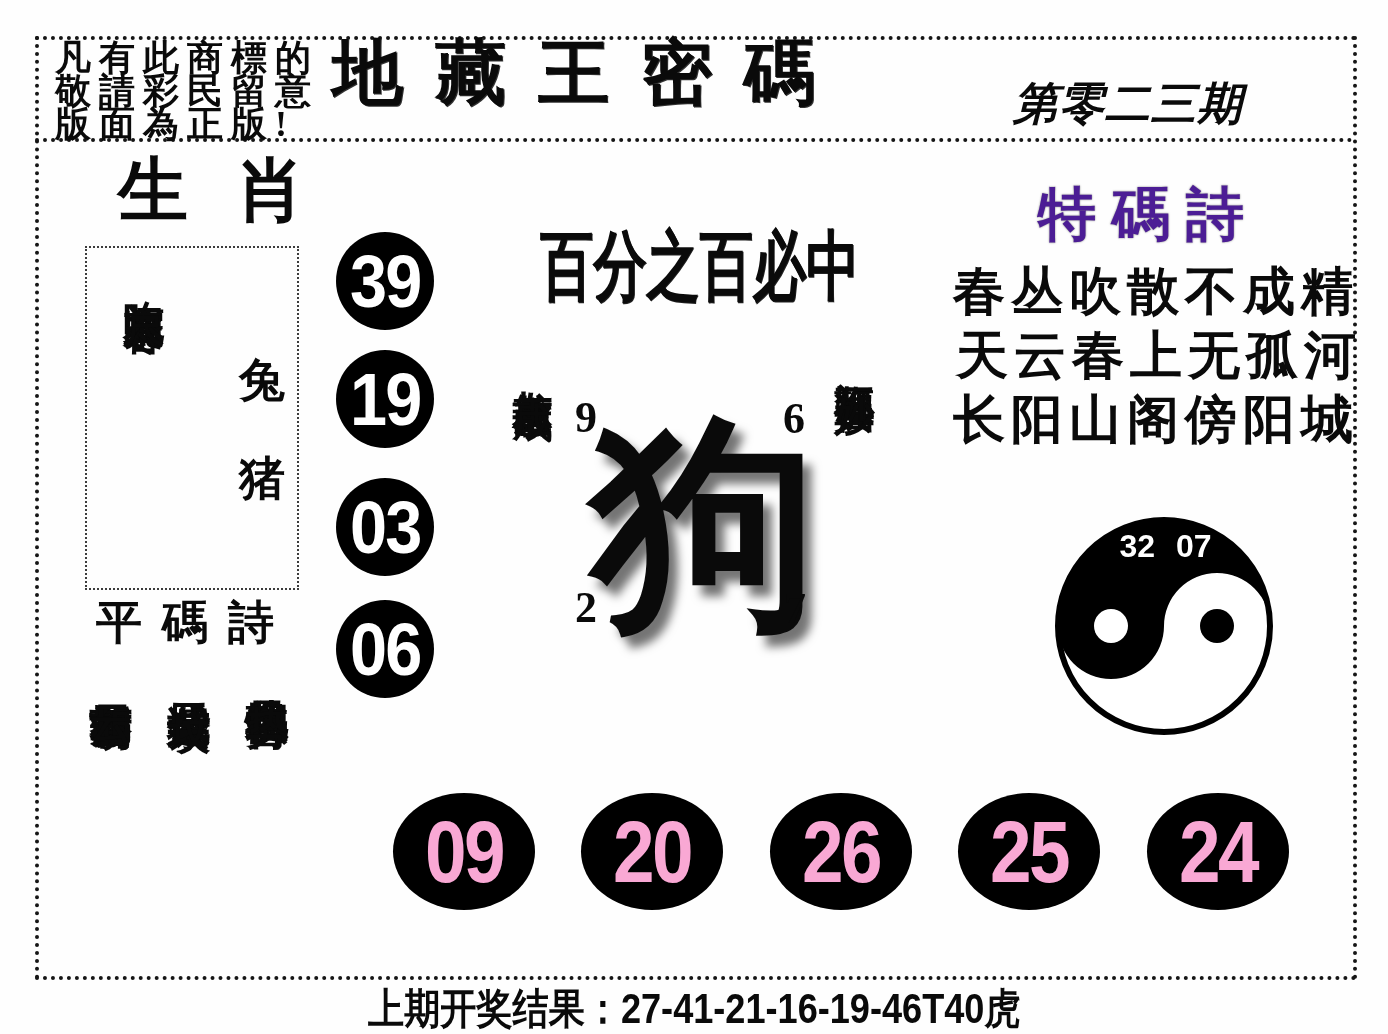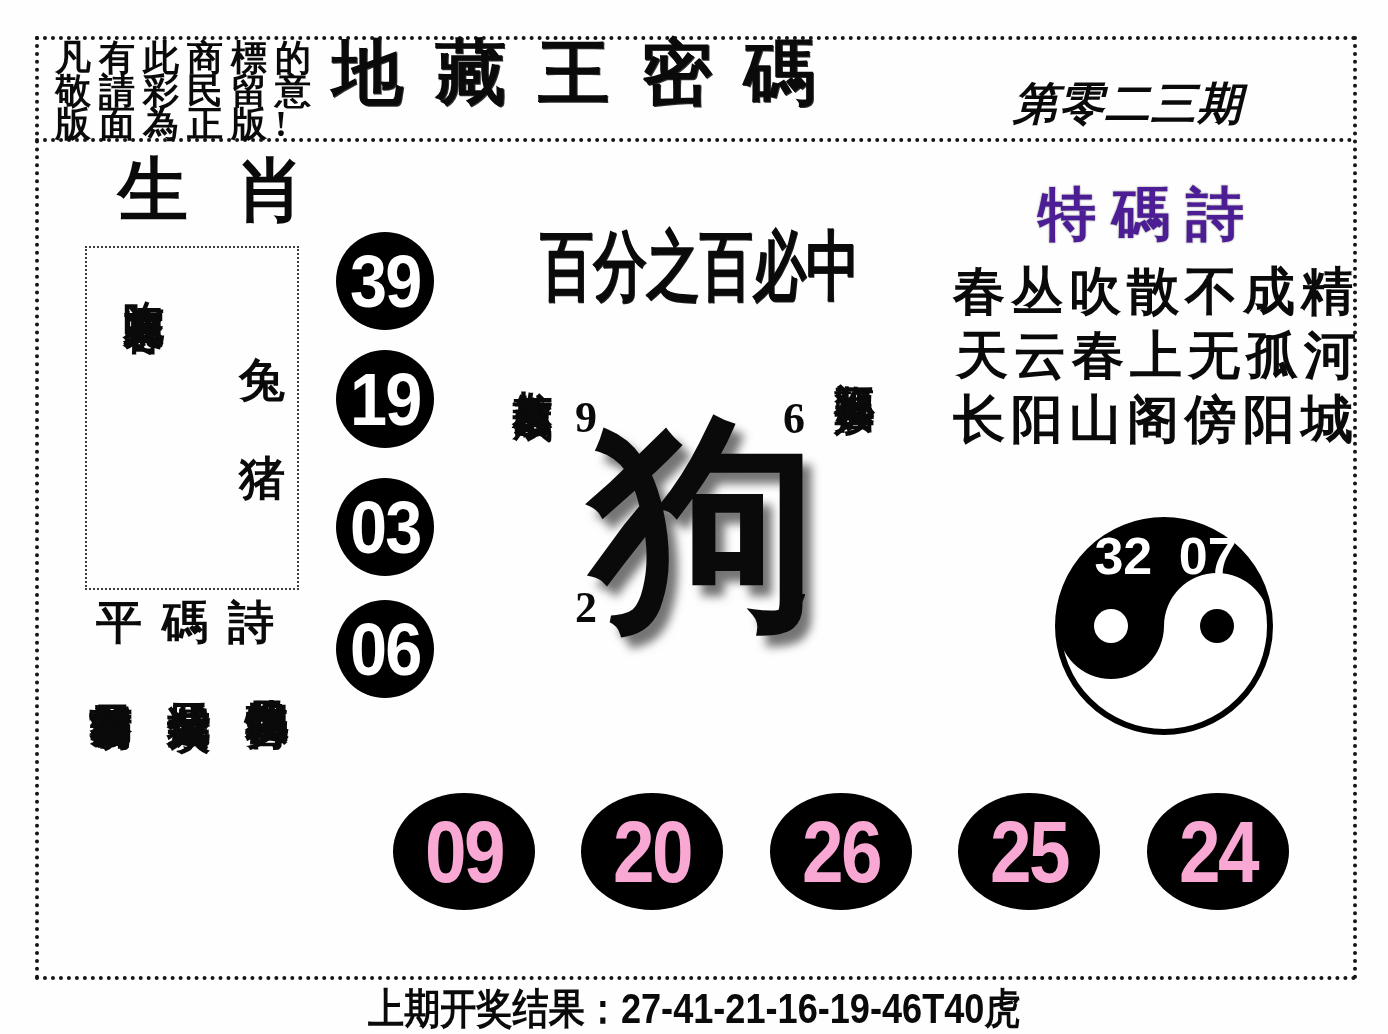--- a/index.html
+++ b/index.html
@@ -78,21 +78,21 @@
     color:#4c1d95;text-shadow:0 0 2px #777;
   }
   .sp-line{
     left:953px;width:412px;
     font-size:52px;font-weight:bold;line-height:1;letter-spacing:6px;white-space:nowrap;
   }
   .taiji-wrap{left:1049px;top:511px;width:230px;height:230px;}
   .taiji-num{
     left:1093px;top:530px;width:145px;text-align:center;
     color:#fff;font-family:"Liberation Sans","DejaVu Sans",sans-serif;
-    font-size:52px;font-weight:bold;word-spacing:12px;line-height:1;
+    font-size:32px;font-weight:bold;word-spacing:12px;line-height:1;
   }
   .pm-hd{
     left:96px;top:600px;
     font-size:46px;font-weight:bold;letter-spacing:20px;white-space:nowrap;line-height:1;
   }
   .pm-col{font-size:43px;font-weight:bold;letter-spacing:1px;}
   .oval{
     width:142px;height:117px;border-radius:50%;
     background:#000;color:#f9a8d4;top:793px;
     display:flex;align-items:center;justify-content:center;

